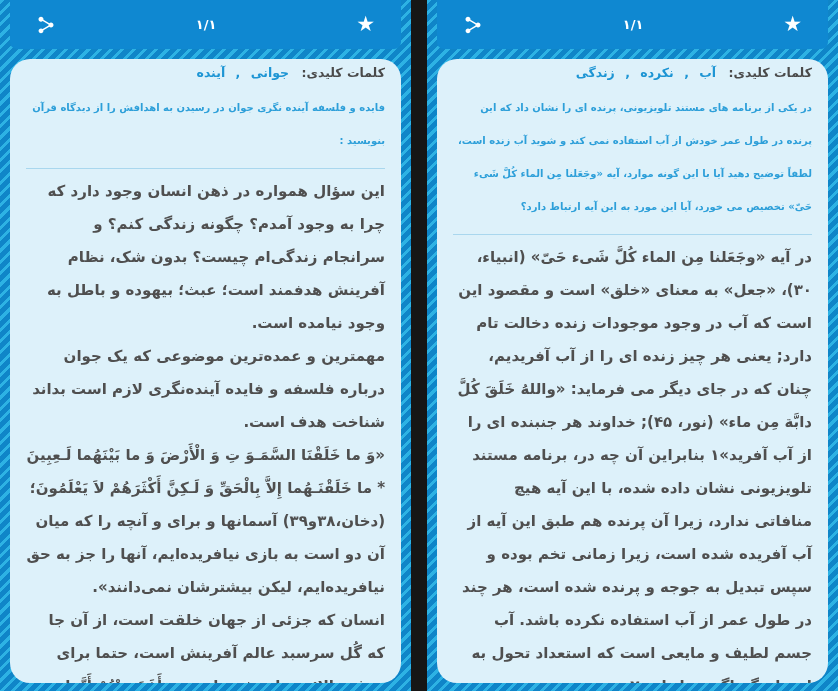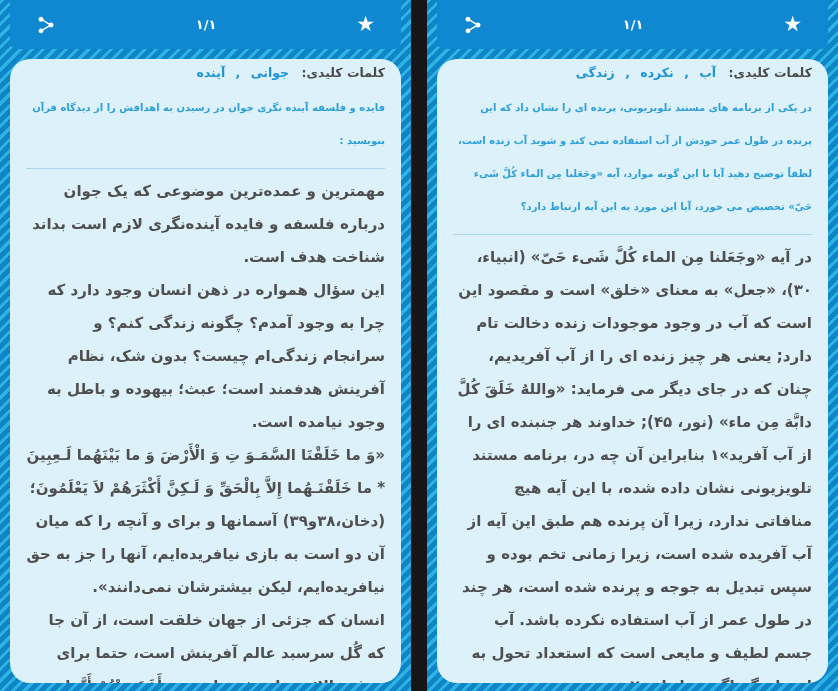--- a/index.html
+++ b/index.html
@@ -58,22 +58,22 @@
     <span class="icon-btn star">★</span>
   </div>
   <div class="card">
     <div class="kw-row">
       <span class="label">کلمات کلیدی:</span>
       <span><span class="kw">جوانی</span><span class="kw-sep"> , </span><span class="kw">آینده</span></span>
     </div>
     <div class="question">فایده و فلسفه آینده نگری جوان در رسیدن به اهدافش را از دیدگاه قرآن بنویسید :</div>
     <hr class="divider">
     <div class="answer">
+        <p>این سؤال همواره در ذهن انسان وجود دارد که چرا به وجود آمدم؟ چگونه زندگی کنم؟ و سرانجام زندگی‌ام چیست؟ بدون شک، نظام آفرینش هدفمند است؛ عبث؛ بیهوده و باطل به وجود نیامده است.</p>
         <p>مهمترین و عمده‌ترین موضوعی که یک جوان درباره فلسفه و فایده آینده‌نگری لازم است بداند شناخت هدف است.</p>
-        <p>این سؤال همواره در ذهن انسان وجود دارد که چرا به وجود آمدم؟ چگونه زندگی کنم؟ و سرانجام زندگی‌ام چیست؟ بدون شک، نظام آفرینش هدفمند است؛ عبث؛ بیهوده و باطل به وجود نیامده است.</p>
         <p>«وَ ما خَلَقْنَا السَّمَـوَ تِ وَ الْأَرْضَ وَ ما بَیْنَهُما لَـعِبِینَ * ما خَلَقْنَـهُما إِلاَّ بِالْحَقِّ وَ لَـکِنَّ أَکْثَرَهُمْ لاَ یَعْلَمُونَ؛(دخان،۳۸و۳۹) آسمانها و برای و آنچه را که میان آن دو است به بازی نیافریده‌ایم، آنها را جز به حق نیافریده‌ایم، لیکن بیشترشان نمی‌دانند».</p>
         <p>انسان که جزئی از جهان خلقت است، از آن جا که گُل سرسبد عالم آفرینش است، حتما برای هدف والائی خلق شده است. «أَفَحَسِبْتُمْ أَنَّما خَلَقْنَـکُمْ عَبَثًا وَأَنَّکُمْ إِلَیْنَا لاَ تُرْجَعُونَ؛(مؤمنون،۱۱۵) آیا پنداشتید که شما را بیهوده آفریده‌ایم و این که شما به سوی ما بازگردانیده نمی‌شوید؟».</p>
       </div>
   </div>
 </div>
 
 <div class="panel">
   <div class="topbar">
     <span class="icon-btn">
       <svg class="share-svg" width="20" height="20" viewBox="0 0 24 24">

